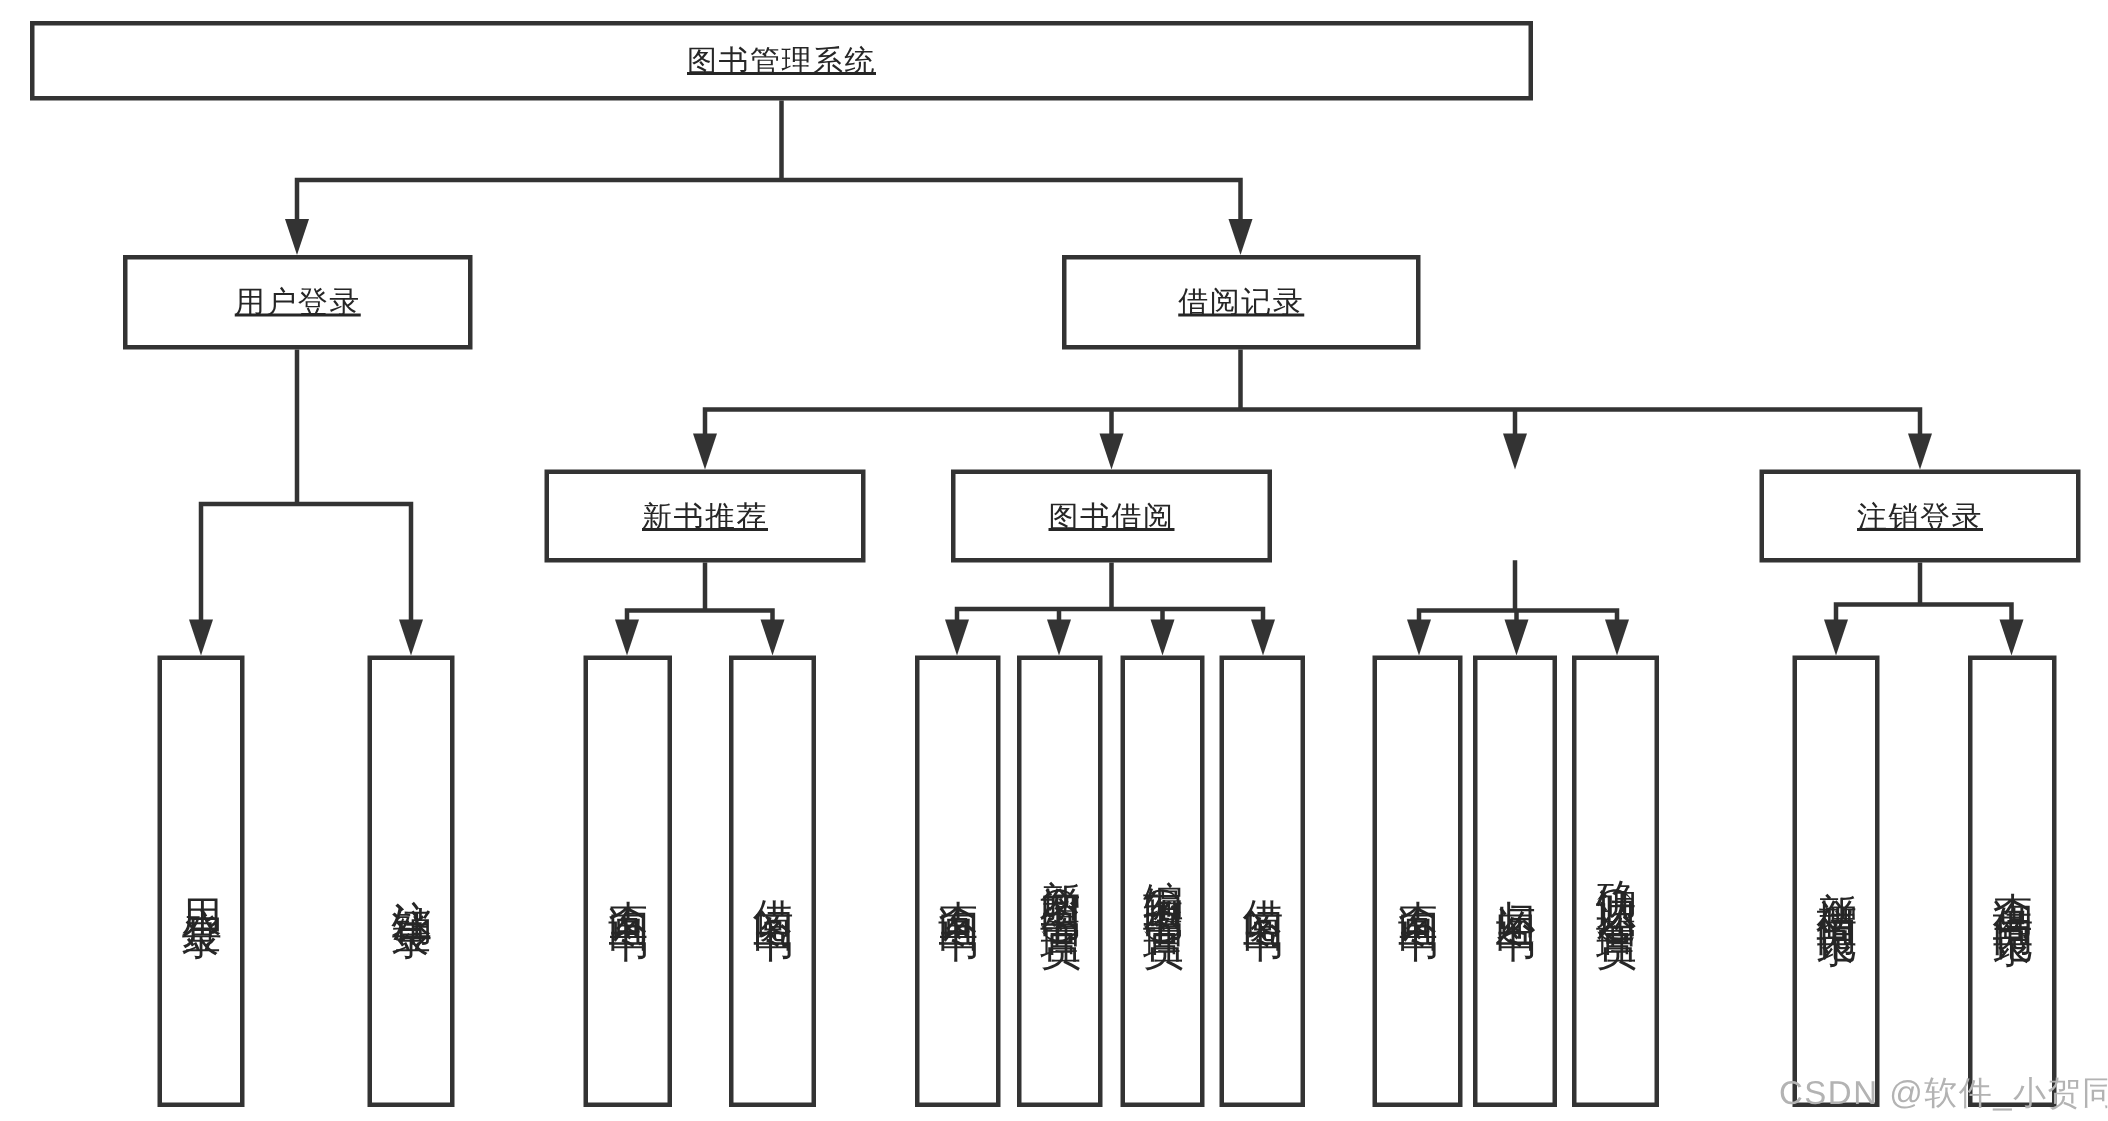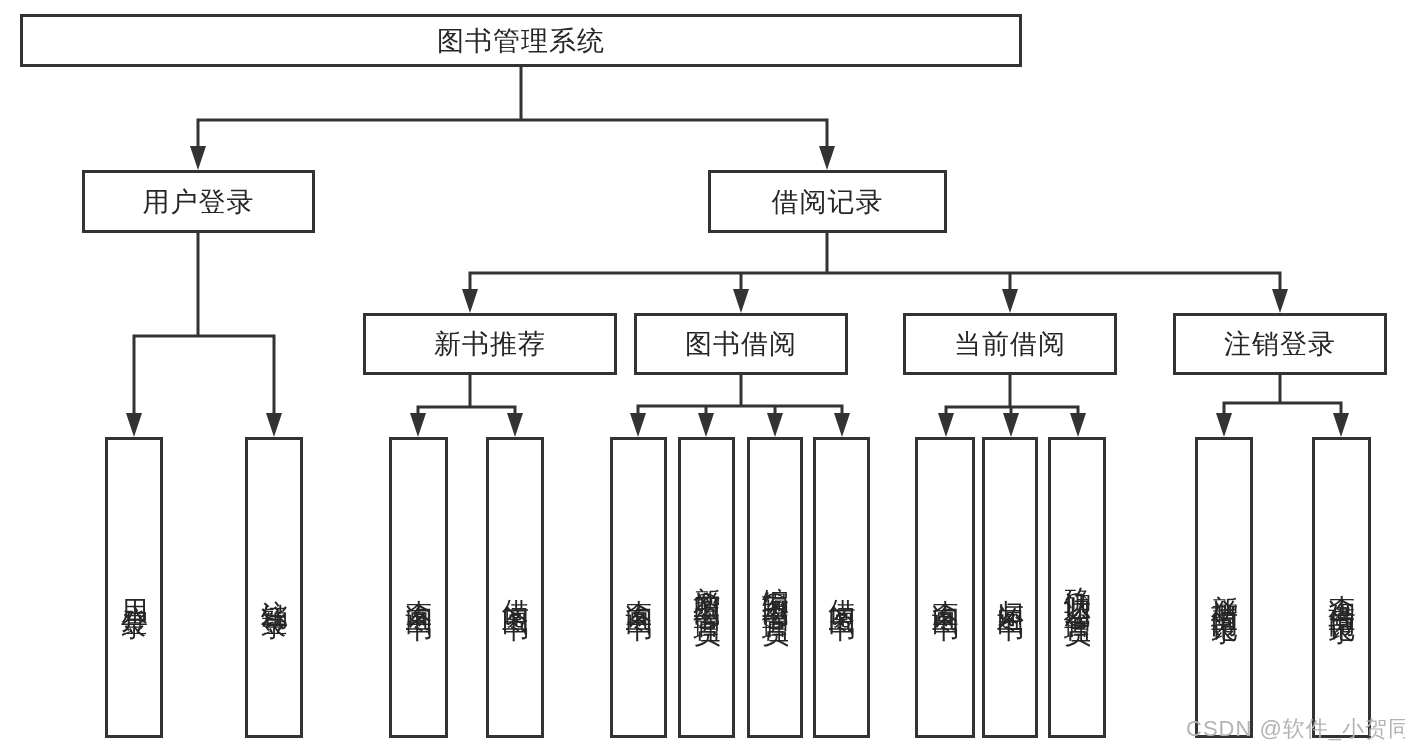--- a/index.html
+++ b/index.html
@@ -27,38 +27,39 @@
     box-sizing: border-box;
     background: #ffffff;
     border: 3px solid #333333;
     display: flex;
     align-items: center;
     justify-content: center;
     color: #262626;
     text-align: center;
   }
   .node.h {
-    font-size: 27px;
+    font-size: 20px;
     letter-spacing: 1px;
     white-space: nowrap;
+    text-decoration: underline;
   }
   .node.v {
     font-size: 27px;
     writing-mode: vertical-rl;
     text-orientation: mixed;
     letter-spacing: 5px;
     line-height: 1;
   }
   
   .n-root      { left: 20px;   top: 14px;  width: 1002px; height: 53px; }
   
   .n-login     { left: 82px;   top: 170px; width: 233px;  height: 63px; }
   .n-mgmt      { left: 708px;  top: 170px; width: 239px;  height: 63px; }
   
-  .n-newbook   { left: 363px;  top: 313px; width: 254px;  height: 62px; }
+  .n-newbook   { left: 363px;  top: 313px; width: 214px;  height: 62px; }
   .n-borrow    { left: 634px;  top: 313px; width: 214px;  height: 62px; }
   .n-current   { left: 903px;  top: 313px; width: 214px;  height: 62px; }
   .n-records   { left: 1173px; top: 313px; width: 214px;  height: 62px; }
   
   .leaf        { top: 437px; height: 301px; }
   .l-g1a { left: 105px;  width: 58px; }
   .l-g1b { left: 245px;  width: 58px; }
   .l-g2a { left: 389px;  width: 59px; }
   .l-g2b { left: 486px;  width: 58px; }
   .l-g3a { left: 610px;  width: 57px; }
@@ -129,21 +130,20 @@
     </g>
   </svg>
 
   <div class="node h n-root">图书管理系统</div>
 
   <div class="node h n-login">用户登录</div>
   <div class="node h n-mgmt">借阅记录</div>
 
   <div class="node h n-newbook">新书推荐</div>
   <div class="node h n-borrow">图书借阅</div>
-  <div class="node h n-current">当前借阅</div>
   <div class="node h n-records">注销登录</div>
 
   <div class="node v leaf l-g1a">用户登录</div>
   <div class="node v leaf l-g1b">注销登录</div>
 
   <div class="node v leaf l-g2a">查询图书</div>
   <div class="node v leaf l-g2b">借阅图书</div>
 
   <div class="node v leaf l-g3a">查询图书</div>
   <div class="node v leaf l-g3b">新增图书（管理员）</div>

